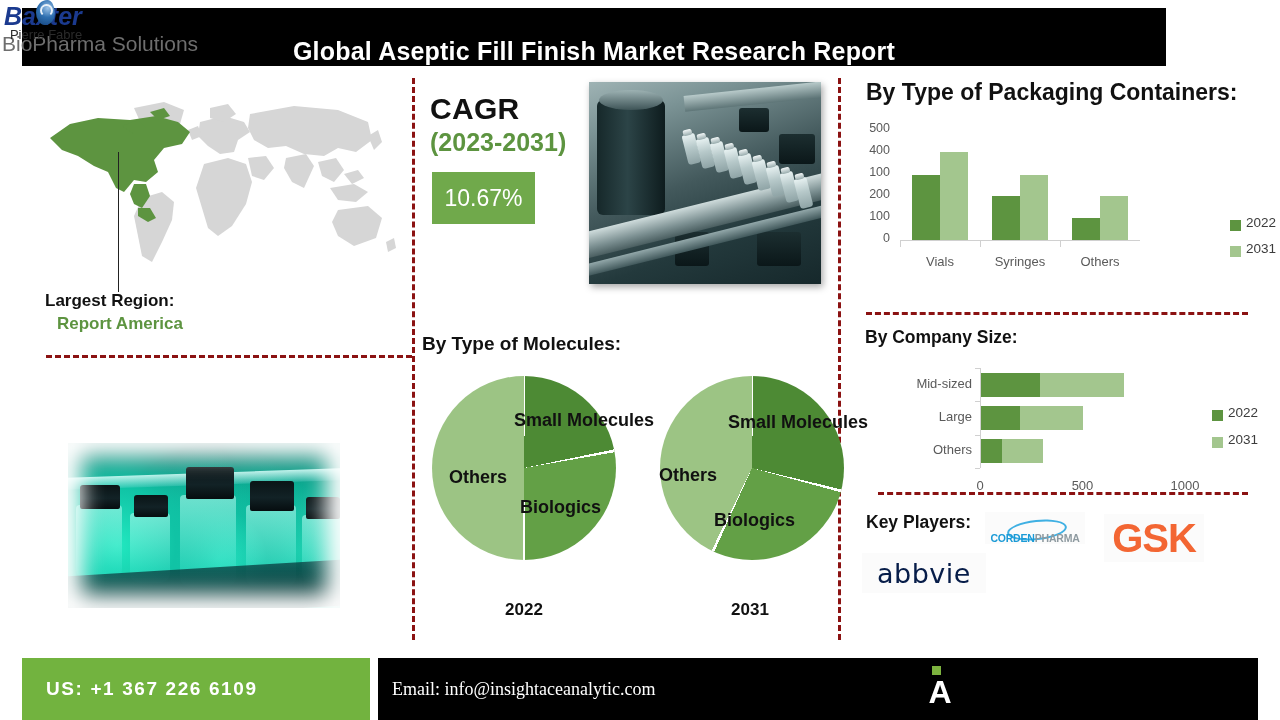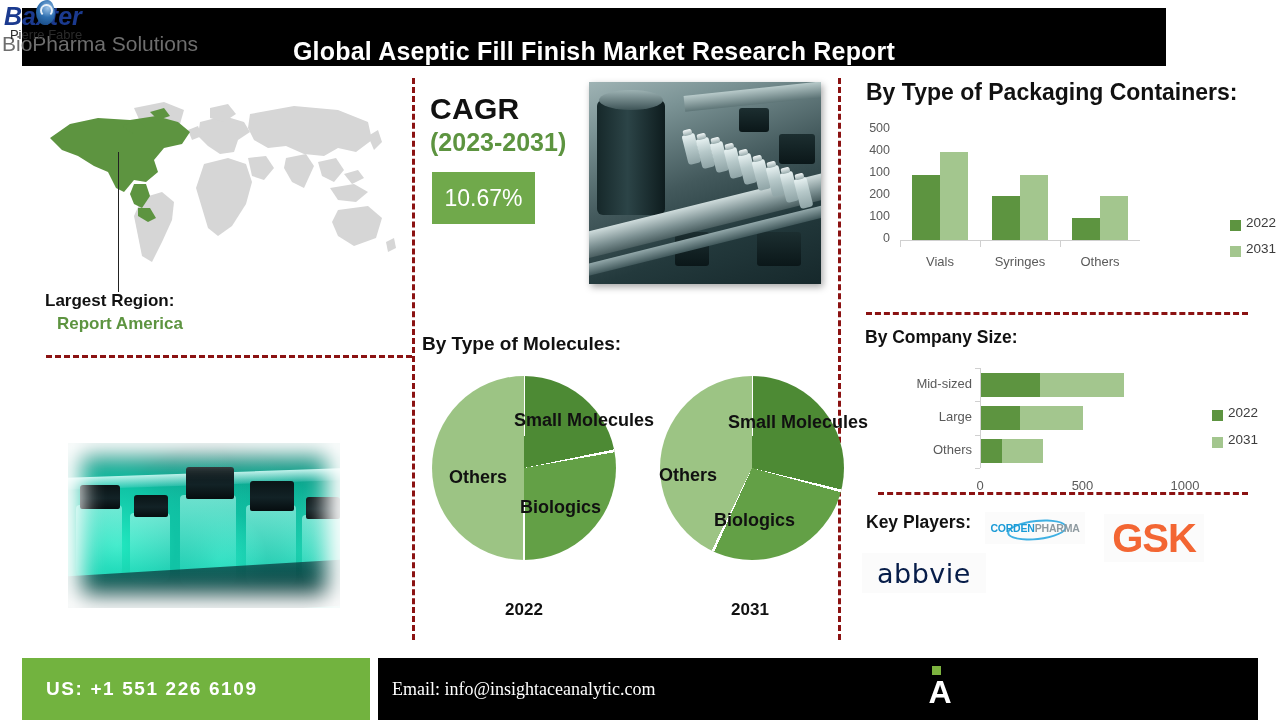--- a/index.html
+++ b/index.html
@@ -265,21 +265,21 @@
     position: absolute; font-size: 13.5px; color: #3c3c3c;
   }
   .vbar { position: absolute; }
   .hbar { position: absolute; }
   .axis-line { position: absolute; background: #d0d0d0; }
 
   
   .logo-box { position: absolute; background: #fbfbfb; }
   #logo-corden {
     left: 985px; top: 512px; width: 100px; height: 32px;
-    display:flex; align-items:center; justify-content:center;
+    display:flex; align-items:flex-end; justify-content:center;
   }
   #corden-text { position: relative; font-size: 10.5px; font-weight: bold; letter-spacing: -0.2px; z-index:2; }
   #corden-text .a { color: #1a9ad6; }
   #corden-text .b { color: #8e9aa0; }
   #corden-lens {
     position:absolute; left: 22px; top: 8px; width: 56px; height: 16px;
     border: 2px solid #2aa7e0; border-radius: 50% / 50%;
     transform: rotate(-6deg); z-index:1; opacity:.9;
   }
   #logo-gsk {
@@ -551,21 +551,21 @@
     <span id="baxter-text">Baxter</span>
     <span id="baxter-sub">BioPharma Solutions</span>
   </div>
 
   <div id="logo-pf">
     <div id="pf-mark"></div>
     <div id="pf-text">Pierre Fabre</div>
   </div>
 
   <div id="footer-phone">
-    <span id="footer-phone-text">US: +1 551 226 6109</span>
+    <span id="footer-phone-text">US: +1 367 226 6109</span>
   </div>
   <div id="footer-email">
     <span id="footer-email-text">Email: info@insightaceanalytic.com</span>
   </div>
   <div id="footer-logo">
     <div class="sq"></div>
     <div class="ltr">A</div>
   </div>
 
 </div>

